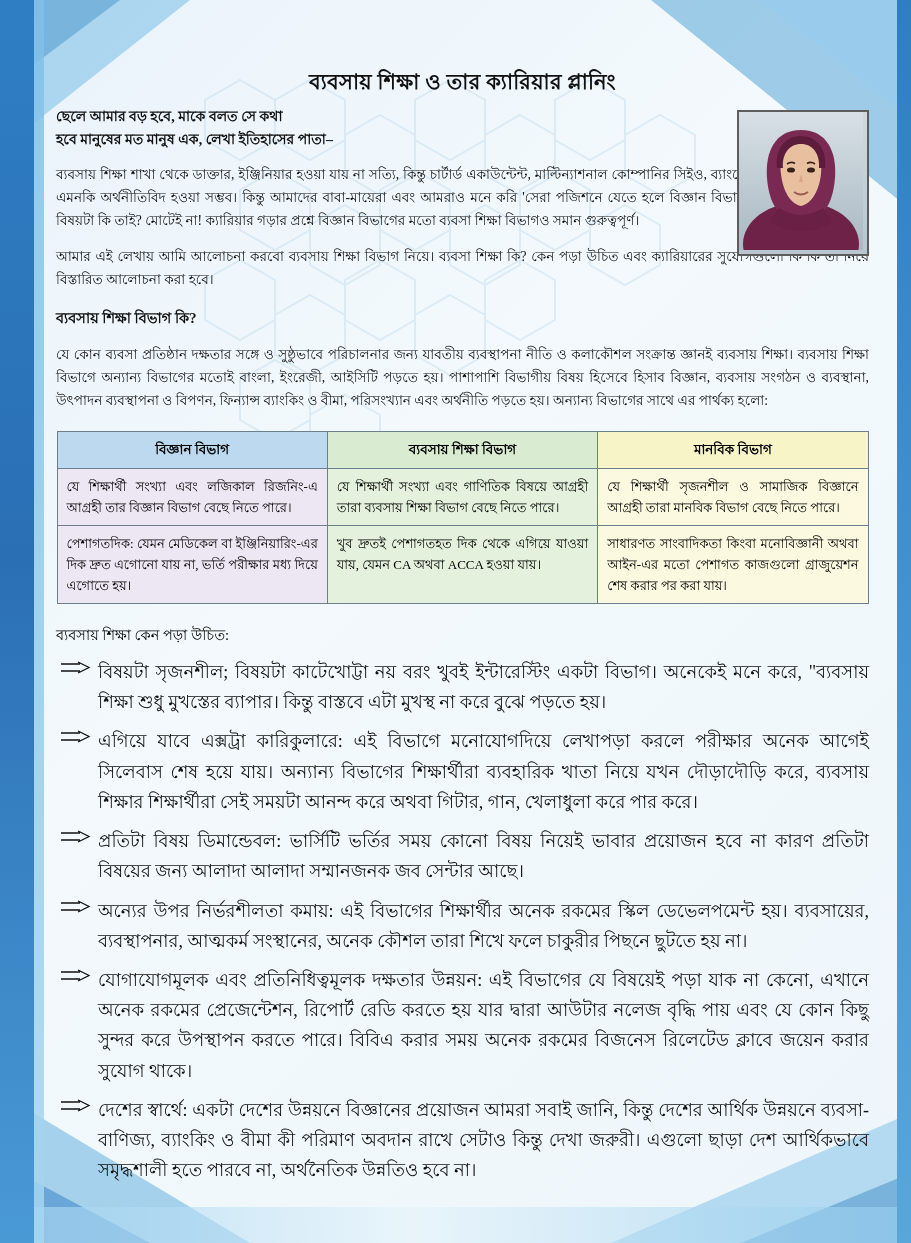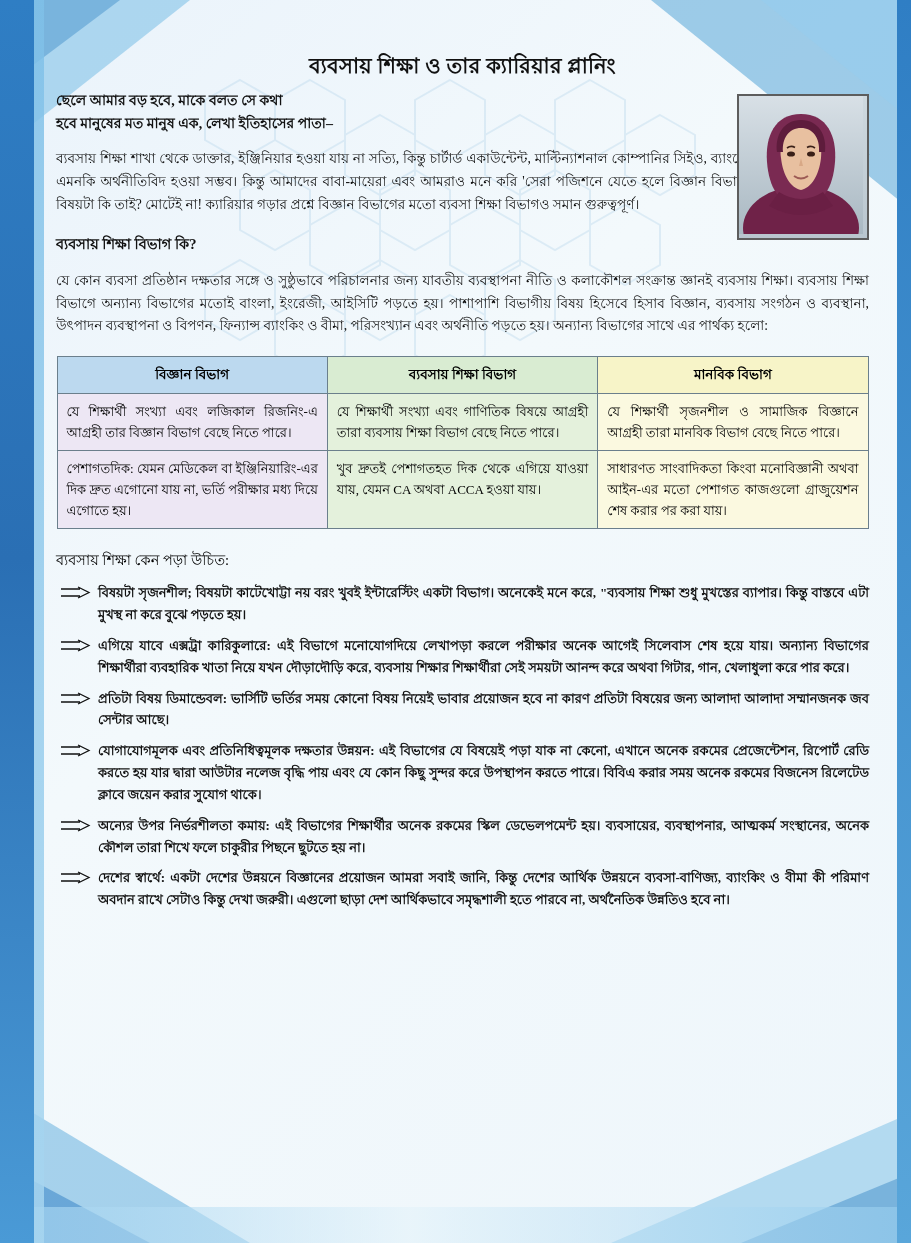--- a/index.html
+++ b/index.html
@@ -90,21 +90,21 @@
     border-bottom: 70px solid rgba(50,130,195,.45);
     border-left: 170px solid transparent;
   }
   .bottom-strip {
     position: absolute; left: 0; right: 0; bottom: 0; height: 36px;
     background: linear-gradient(90deg, rgba(160,210,240,.7), rgba(225,242,250,.5) 45%, rgba(150,205,238,.65));
   }
   
   .content {
     position: absolute;
-    left: 56px; right: 42px; top: 0;
+    left: 56px; right: 42px; top: 16px;
     z-index: 5;
   }
   .doc-title {
     text-align: center;
     font-size: 21px;
     font-weight: bold;
     color: #111;
     padding-top: 50px;
     letter-spacing: .3px;
   }
@@ -176,25 +176,24 @@
   
   .why-head {
     margin: 20px 0 6px 0;
     font-size: 14.5px;
     font-weight: normal;
   }
   .arrow-item {
     position: relative;
     margin: 9px 0 0 0;
     padding-left: 42px;
-    font-size: 13px;
+    font-size: 18px;
     line-height: 1.68;
     text-align: justify;
     color: #111;
-    font-weight: bold;
   }
   .arrow-icon {
     position: absolute;
     left: 4px; top: 4px;
     width: 32px; height: 14px;
   }
 </style>
 </head>
 <body>
 
@@ -266,20 +265,21 @@
       </svg>
     </div>
 
 
     <div class="poem">
       <div>ছেলে আমার বড় হবে, মাকে বলত সে কথা</div>
       <div>হবে মানুষের মত মানুষ এক, লেখা ইতিহাসের পাতা–</div>
     </div>
 
     <p class="body-para">ব্যবসায় শিক্ষা শাখা থেকে ডাক্তার, ইঞ্জিনিয়ার হওয়া যায় না সত্যি, কিন্তু চার্টার্ড একাউন্টেন্ট, মাল্টিন্যাশনাল কোম্পানির সিইও, ব্যাংকে জিএম, অ্যান্টারপ্রেনার এমনকি অর্থনীতিবিদ হওয়া সম্ভব। কিন্তু আমাদের বাবা-মায়েরা এবং আমরাও মনে করি 'সেরা পজিশনে যেতে হলে বিজ্ঞান বিভাগে পড়াটাই জরুরি। কিন্তু বিষয়টা কি তাই? মোটেই না! ক্যারিয়ার গড়ার প্রশ্নে বিজ্ঞান বিভাগের মতো ব্যবসা শিক্ষা বিভাগও সমান গুরুত্বপূর্ণ।</p>
+    <p class="body-para">আমার এই লেখায় আমি আলোচনা করবো ব্যবসায় শিক্ষা বিভাগ নিয়ে। ব্যবসা শিক্ষা কি? কেন পড়া উচিত এবং ক্যারিয়ারের সুযোগগুলো কি কি তা নিয়ে বিস্তারিত আলোচনা করা হবে।</p>
 
     <div class="section-head">ব্যবসায় শিক্ষা বিভাগ কি?</div>
     <p class="body-para">যে কোন ব্যবসা প্রতিষ্ঠান দক্ষতার সঙ্গে ও সুষ্ঠুভাবে পরিচালনার জন্য যাবতীয় ব্যবস্থাপনা নীতি ও কলাকৌশল সংক্রান্ত জ্ঞানই ব্যবসায় শিক্ষা। ব্যবসায় শিক্ষা বিভাগে অন্যান্য বিভাগের মতোই বাংলা, ইংরেজী, আইসিটি পড়তে হয়। পাশাপাশি বিভাগীয় বিষয় হিসেবে হিসাব বিজ্ঞান, ব্যবসায় সংগঠন ও ব্যবস্থানা, উৎপাদন ব্যবস্থাপনা ও বিপণন, ফিন্যান্স ব্যাংকিং ও বীমা, পরিসংখ্যান এবং অর্থনীতি পড়তে হয়। অন্যান্য বিভাগের সাথে এর পার্থক্য হলো:</p>
 
     <table class="cmp-table">
       <thead>
         <tr>
           <th class="col-sci-h">বিজ্ঞান বিভাগ</th>
           <th class="col-bus-h">ব্যবসায় শিক্ষা বিভাগ</th>
           <th class="col-hum-h">মানবিক বিভাগ</th>
@@ -319,28 +319,28 @@
       <svg class="arrow-icon" viewBox="0 0 32 14">
         <path d="M1 3 H20 M1 10 H20 M18 1 L29 6.5 L18 12" fill="none" stroke="#111" stroke-width="1.3"></path>
       </svg>
       <span>প্রতিটা বিষয় ডিমান্ডেবল: ভার্সিটি ভর্তির সময় কোনো বিষয় নিয়েই ভাবার প্রয়োজন হবে না কারণ প্রতিটা বিষয়ের জন্য আলাদা আলাদা সম্মানজনক জব সেন্টার আছে।</span>
     </div>
 
     <div class="arrow-item">
       <svg class="arrow-icon" viewBox="0 0 32 14">
         <path d="M1 3 H20 M1 10 H20 M18 1 L29 6.5 L18 12" fill="none" stroke="#111" stroke-width="1.3"></path>
       </svg>
+      <span>অন্যের উপর নির্ভরশীলতা কমায়: এই বিভাগের শিক্ষার্থীর অনেক রকমের স্কিল ডেভেলপমেন্ট হয়। ব্যবসায়ের, ব্যবস্থাপনার, আত্মকর্ম সংস্থানের, অনেক কৌশল তারা শিখে ফলে চাকুরীর পিছনে ছুটতে হয় না।</span>
+    </div>
+
+    <div class="arrow-item">
+      <svg class="arrow-icon" viewBox="0 0 32 14">
+        <path d="M1 3 H20 M1 10 H20 M18 1 L29 6.5 L18 12" fill="none" stroke="#111" stroke-width="1.3"></path>
+      </svg>
       <span>যোগাযোগমূলক এবং প্রতিনিধিত্বমূলক দক্ষতার উন্নয়ন: এই বিভাগের যে বিষয়েই পড়া যাক না কেনো, এখানে অনেক রকমের প্রেজেন্টেশন, রিপোর্ট রেডি করতে হয় যার দ্বারা আউটার নলেজ বৃদ্ধি পায় এবং যে কোন কিছু সুন্দর করে উপস্থাপন করতে পারে। বিবিএ করার সময় অনেক রকমের বিজনেস রিলেটেড ক্লাবে জয়েন করার সুযোগ থাকে।</span>
-    </div>
-
-    <div class="arrow-item">
-      <svg class="arrow-icon" viewBox="0 0 32 14">
-        <path d="M1 3 H20 M1 10 H20 M18 1 L29 6.5 L18 12" fill="none" stroke="#111" stroke-width="1.3"></path>
-      </svg>
-      <span>অন্যের উপর নির্ভরশীলতা কমায়: এই বিভাগের শিক্ষার্থীর অনেক রকমের স্কিল ডেভেলপমেন্ট হয়। ব্যবসায়ের, ব্যবস্থাপনার, আত্মকর্ম সংস্থানের, অনেক কৌশল তারা শিখে ফলে চাকুরীর পিছনে ছুটতে হয় না।</span>
     </div>
 
     <div class="arrow-item">
       <svg class="arrow-icon" viewBox="0 0 32 14">
         <path d="M1 3 H20 M1 10 H20 M18 1 L29 6.5 L18 12" fill="none" stroke="#111" stroke-width="1.3"></path>
       </svg>
       <span>দেশের স্বার্থে: একটা দেশের উন্নয়নে বিজ্ঞানের প্রয়োজন আমরা সবাই জানি, কিন্তু দেশের আর্থিক উন্নয়নে ব্যবসা-বাণিজ্য, ব্যাংকিং ও বীমা কী পরিমাণ অবদান রাখে সেটাও কিন্তু দেখা জরুরী। এগুলো ছাড়া দেশ আর্থিকভাবে সমৃদ্ধশালী হতে পারবে না, অর্থনৈতিক উন্নতিও হবে না।</span>
     </div>
 
   </div>

